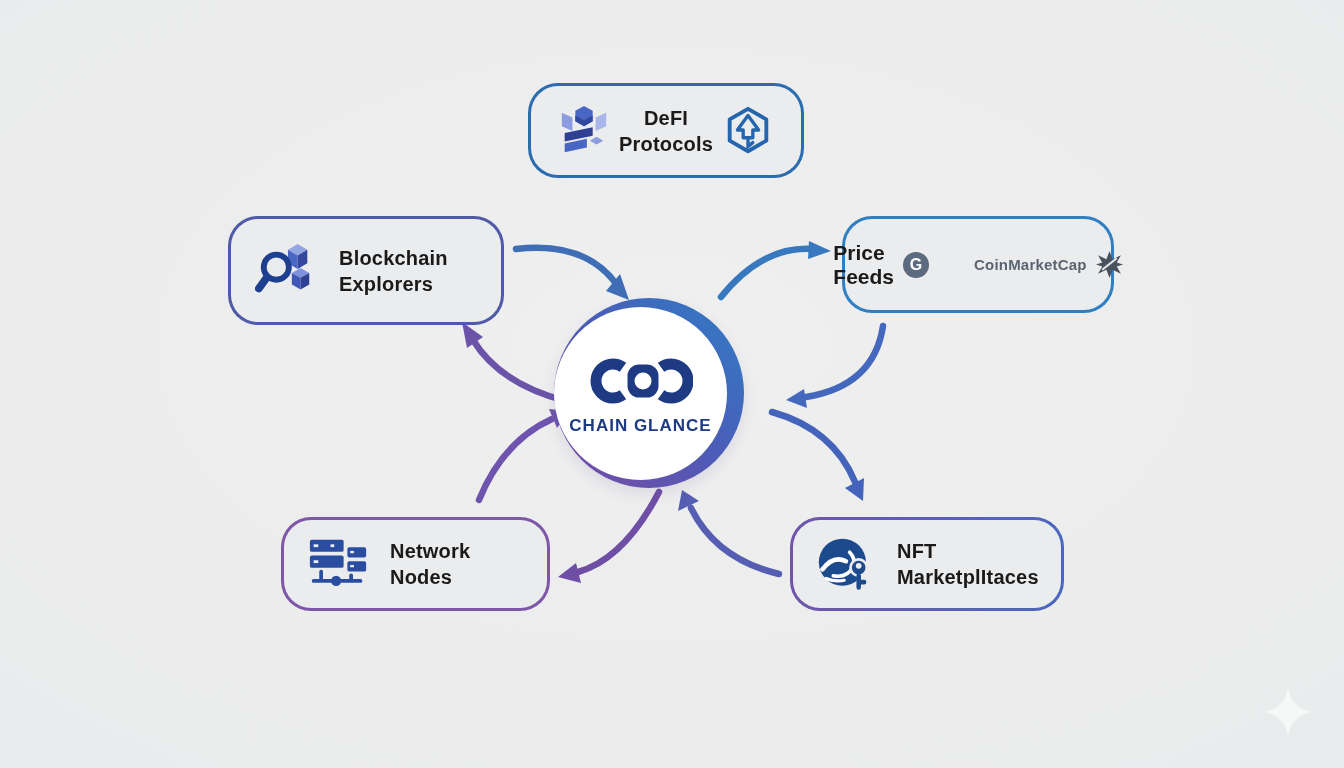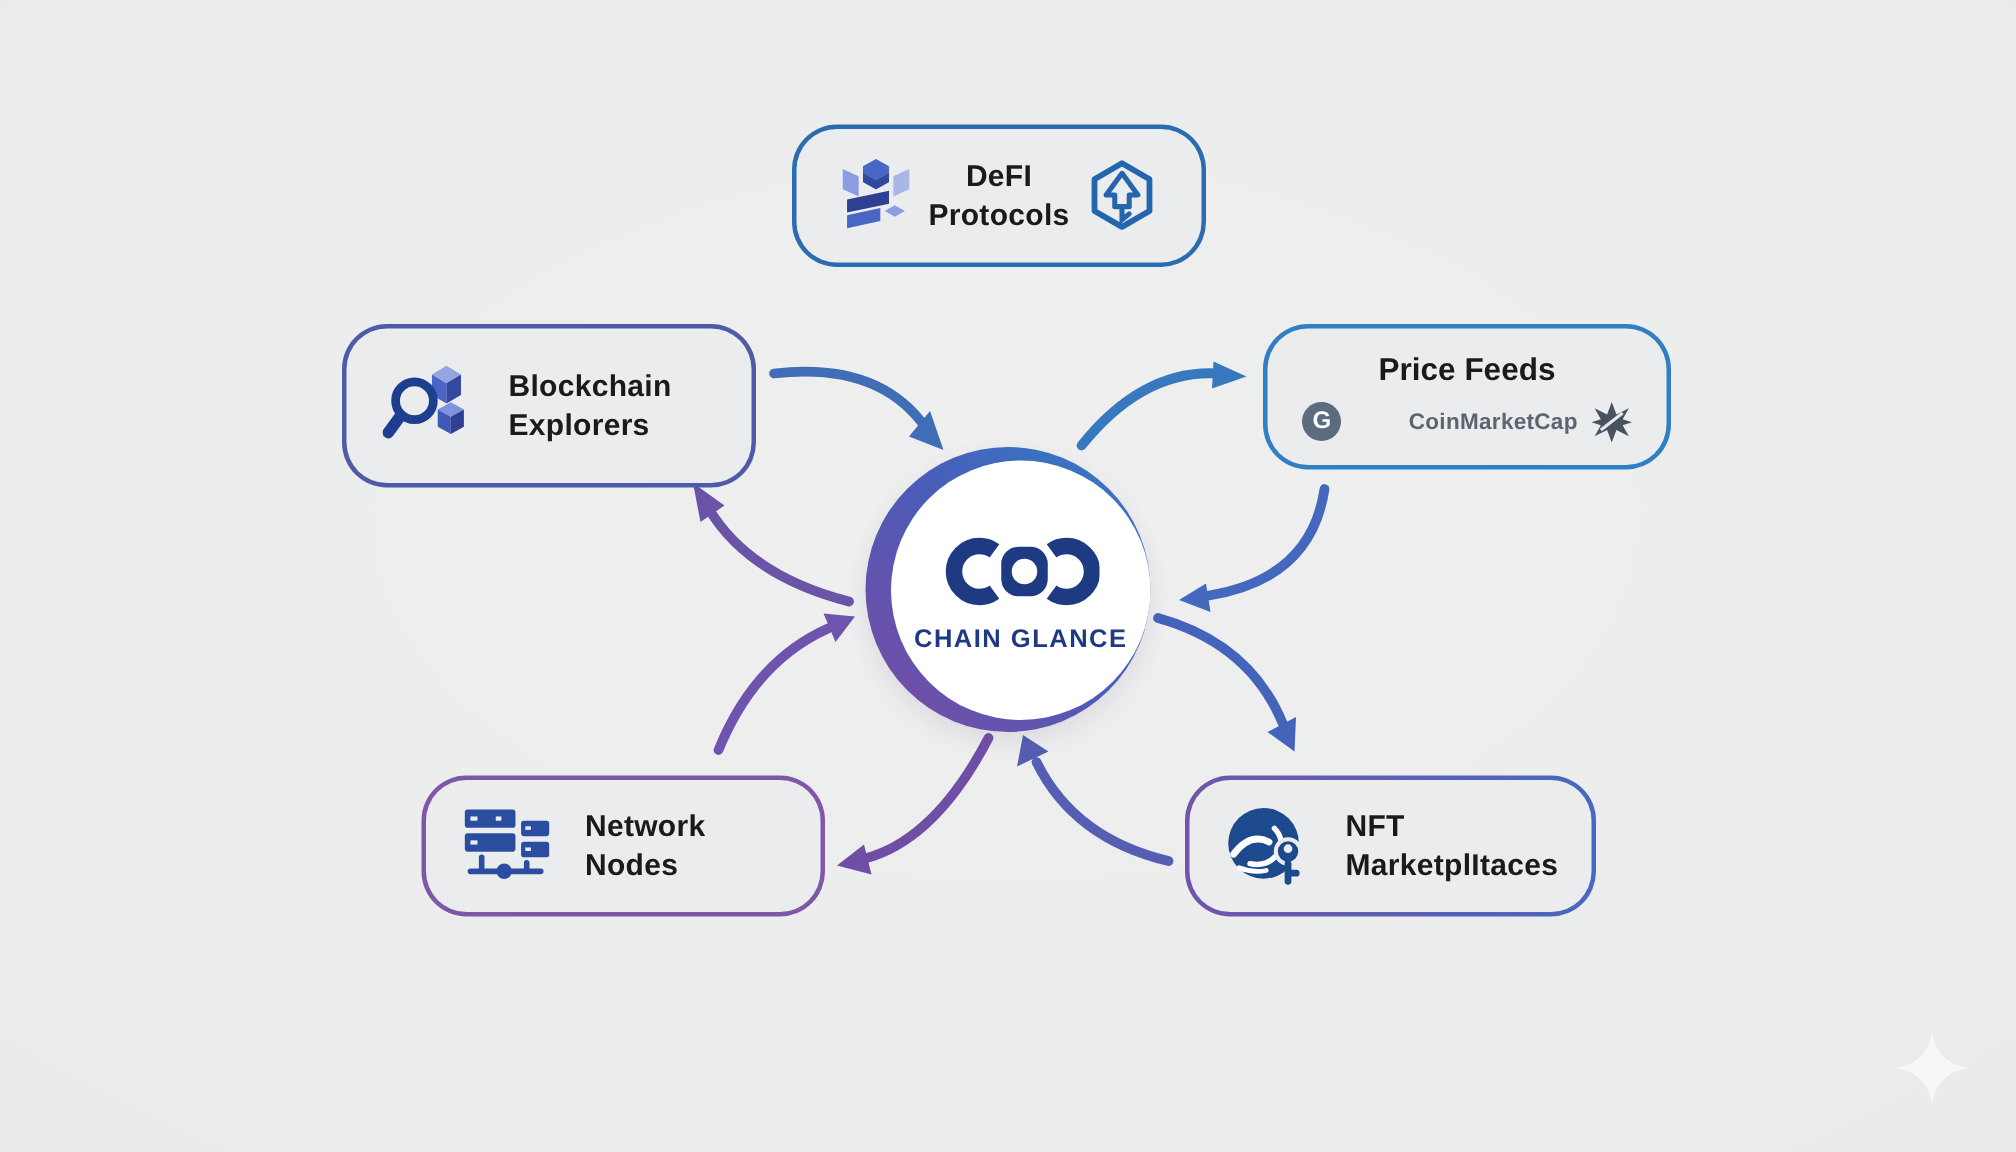--- a/index.html
+++ b/index.html
@@ -17,29 +17,29 @@
   }
   .bw-defi{left:528px;top:83px;width:276px;height:95px;background:#2b6cb0;}
   .bw-exp{left:228px;top:216px;width:276px;height:109px;background:#4f5aa8;}
   .bw-pf{left:842px;top:216px;width:272px;height:97px;background:#2f7fc2;}
   .bw-net{left:281px;top:517px;width:269px;height:94px;background:#7e57a8;}
   .bw-nft{left:790px;top:517px;width:274px;height:94px;background:linear-gradient(90deg,#7055aa 0%,#4a68c0 100%);}
   .box-title{font-weight:700;color:#1a1a1a;font-size:20px;line-height:1.3;letter-spacing:.2px;}
   .centered{text-align:center;}
   .defi-inner{justify-content:space-between;padding:0 26px;}
   .exp-inner,.net-inner,.nft-inner{gap:22px;padding:0 24px;}
-  .pf-inner{flex-direction:column;justify-content:center;gap:9px;}
+  .pf-inner{flex-direction:row;justify-content:center;gap:9px;}
   .pf-title{font-weight:700;color:#1a1a1a;font-size:21px;}
   .pf-row{display:flex;align-items:center;gap:9px;}
   .g-coin{width:26px;height:26px;border-radius:50%;background:#5c6b80;color:#fff;
     display:flex;align-items:center;justify-content:center;font-weight:700;font-size:16px;}
   .provider{color:#5b6570;font-size:15px;font-weight:600;letter-spacing:.2px;margin-left:36px;}
-  .hub{position:absolute;left:577px;top:298px;width:190px;height:190px;border-radius:50%;
+  .hub{position:absolute;left:554px;top:298px;width:190px;height:190px;border-radius:50%;
     background:linear-gradient(225deg,#2f7ec6 0%,#4b5cb8 48%,#7c4aa4 100%);
-    display:flex;align-items:center;justify-content:flex-end;
+    display:flex;align-items:center;justify-content:flex-start;
     box-shadow:0 6px 14px rgba(90,70,140,.12);}
   .hub-inner{width:173px;height:173px;border-radius:50%;background:#ffffff;
     display:flex;flex-direction:column;align-items:center;justify-content:center;gap:4px;}
   .hub-name{color:#1d3a82;font-weight:700;font-size:17px;letter-spacing:1px;}
   .sparkle{position:absolute;left:1262px;top:686px;width:52px;height:52px;}
   .icon{flex:0 0 auto;display:block;}
 </style>
 </head>
 <body>
 

